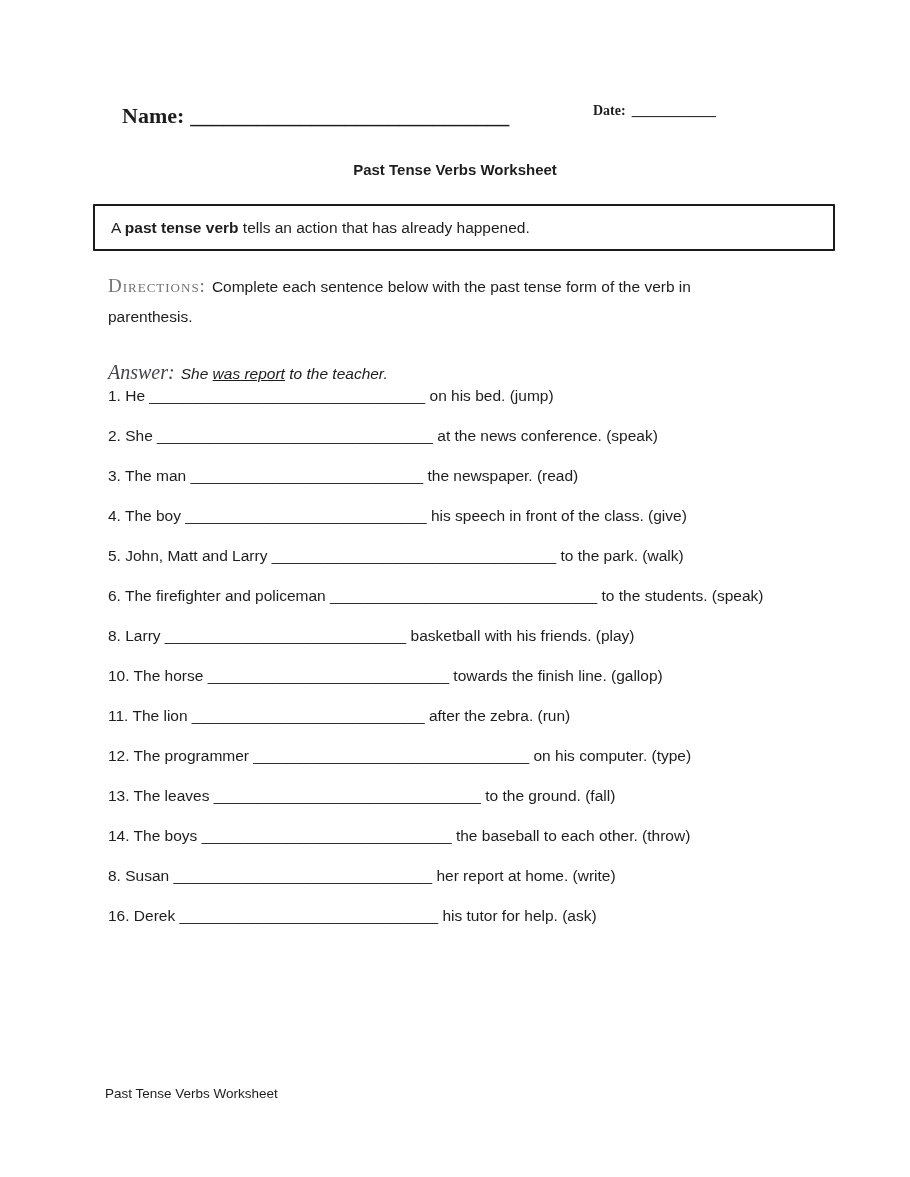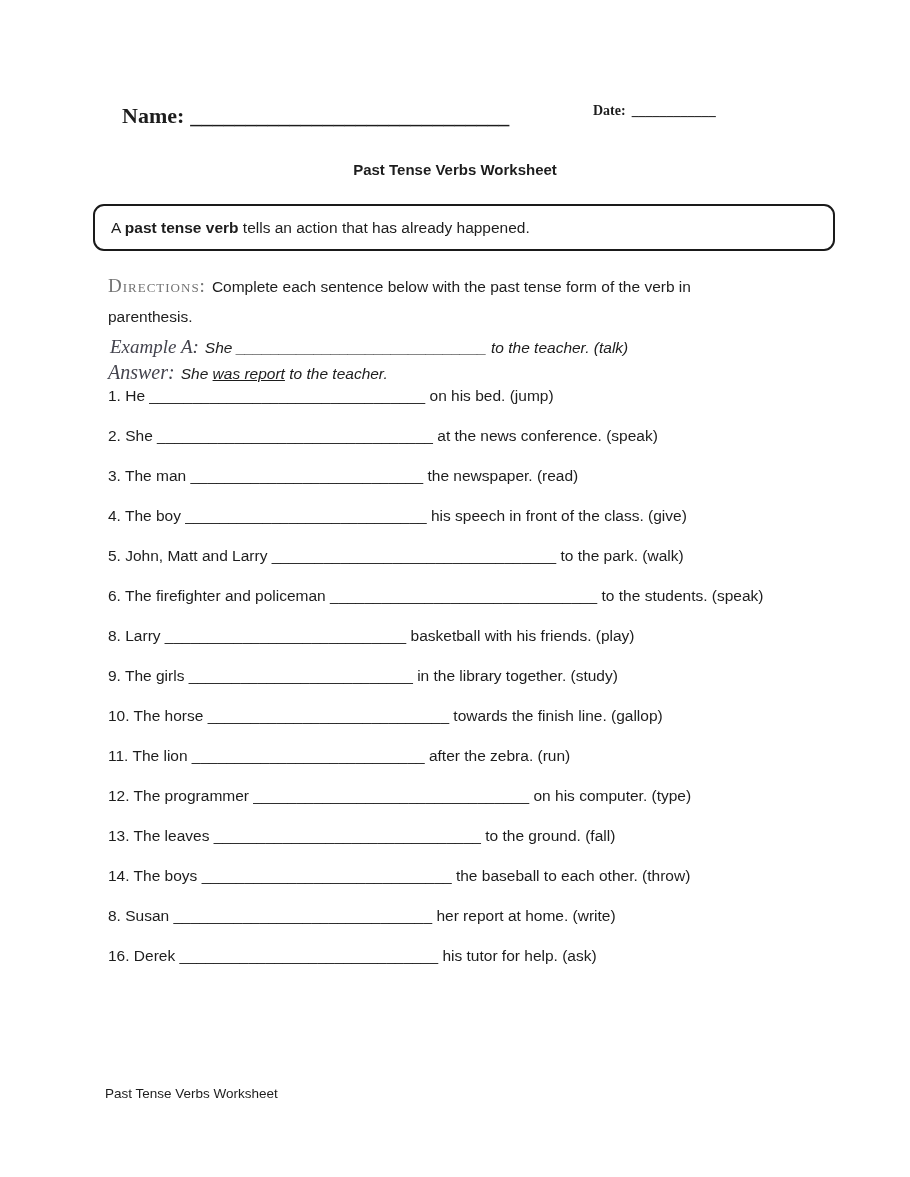--- a/index.html
+++ b/index.html
@@ -44,21 +44,21 @@
   }
   
   .def-box {
     position: absolute;
     left: 93px;
     top: 204px;
     width: 742px;
     height: 47px;
     box-sizing: border-box;
     border: 2px solid #1a1a1a;
-    border-radius: 11px;
+    border-radius: 1px;
     display: flex;
     align-items: center;
     padding: 0 16px;
     font-size: 15.5px;
   }
   .def-box .b { font-weight: bold; }
   
   .directions {
     position: absolute;
     left: 108px;
@@ -137,37 +137,33 @@
   <div class="title">Past Tense Verbs Worksheet</div>
 
   <div class="def-box">
     <span><span>A </span><span class="b">past tense verb</span><span> tells an action that has already happened.</span></span>
   </div>
 
   <div class="directions">
     <span class="dir-label">Directions:</span><span>Complete each sentence below with the past tense form of the verb in parenthesis.</span>
   </div>
 
-  <div class="example-line">
-    <span class="ex-label">Example A:</span><span class="italic-text">She _____________________________ to the teacher. (talk)</span>
-  </div>
 
   <div class="answer-line">
     <span class="ans-label">Answer:</span><span class="italic-text"><span>She </span><span class="u">was report</span><span> to the teacher.</span></span>
   </div>
 
   <div class="items">
     <div class="item">1. He ________________________________ on his bed. (jump)</div>
     <div class="item">2. She ________________________________ at the news conference. (speak)</div>
     <div class="item">3. The man ___________________________ the newspaper. (read)</div>
     <div class="item">4. The boy ____________________________ his speech in front of the class. (give)</div>
     <div class="item">5. John, Matt and Larry _________________________________ to the park. (walk)</div>
     <div class="item">6. The firefighter and policeman _______________________________ to the students. (speak)</div>
     <div class="item">8. Larry ____________________________ basketball with his friends. (play)</div>
-    <div class="item">9. The girls __________________________ in the library together. (study)</div>
     <div class="item">10. The horse ____________________________ towards the finish line. (gallop)</div>
     <div class="item">11. The lion ___________________________ after the zebra. (run)</div>
     <div class="item">12. The programmer ________________________________ on his computer. (type)</div>
     <div class="item">13. The leaves _______________________________ to the ground. (fall)</div>
     <div class="item">14. The boys _____________________________ the baseball to each other. (throw)</div>
     <div class="item">8. Susan ______________________________ her report at home. (write)</div>
     <div class="item">16. Derek ______________________________ his tutor for help. (ask)</div>
   </div>
 
   <div class="footer">Past Tense Verbs Worksheet</div>

